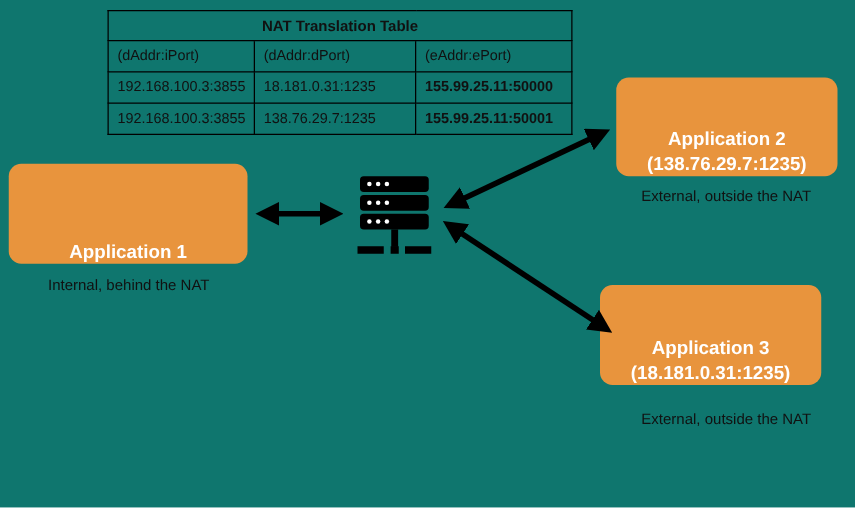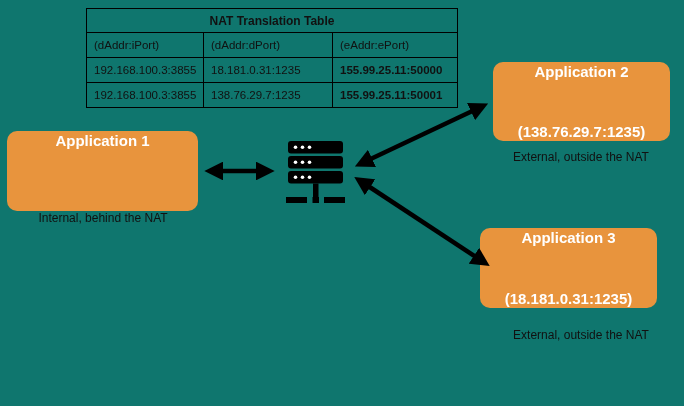--- a/index.html
+++ b/index.html
@@ -44,40 +44,40 @@
   col.c2 { width: 129px; }
   col.c3 { width: 125px; }
 
   
   .node {
     position: absolute;
     border-radius: 10px;
     display: flex;
     flex-direction: column;
     align-items: center;
-    justify-content: space-between;
+    justify-content: flex-end;
     color: #ffffff;
     font-weight: bold;
     font-size: 15px;
     line-height: 1.3;
     text-align: center;
   }
   .node-app1 { left: 7px;   top: 131px; width: 191px; height: 80px; }
   .node-app2 { left: 493px; top: 62px;  width: 177px; height: 79px; }
   .node-app3 { left: 480px; top: 228px; width: 177px; height: 80px; }
 
   
   .caption {
     position: absolute;
     font-size: 12px;
     line-height: 1.32;
     color: #111111;
     text-align: center;
   }
-  .caption-app1 { left: 27px;  top: 211px; width: 152px; }
+  .caption-app1 { left: 27px;  top: 221px; width: 152px; }
   .caption-app2 { left: 496px; top: 150px; width: 170px; }
   .caption-app3 { left: 496px; top: 328px; width: 170px; }
 
   
   svg.overlay {
     position: absolute;
     left: 0; top: 0;
     width: 684px; height: 406px;
   }
 </style>

